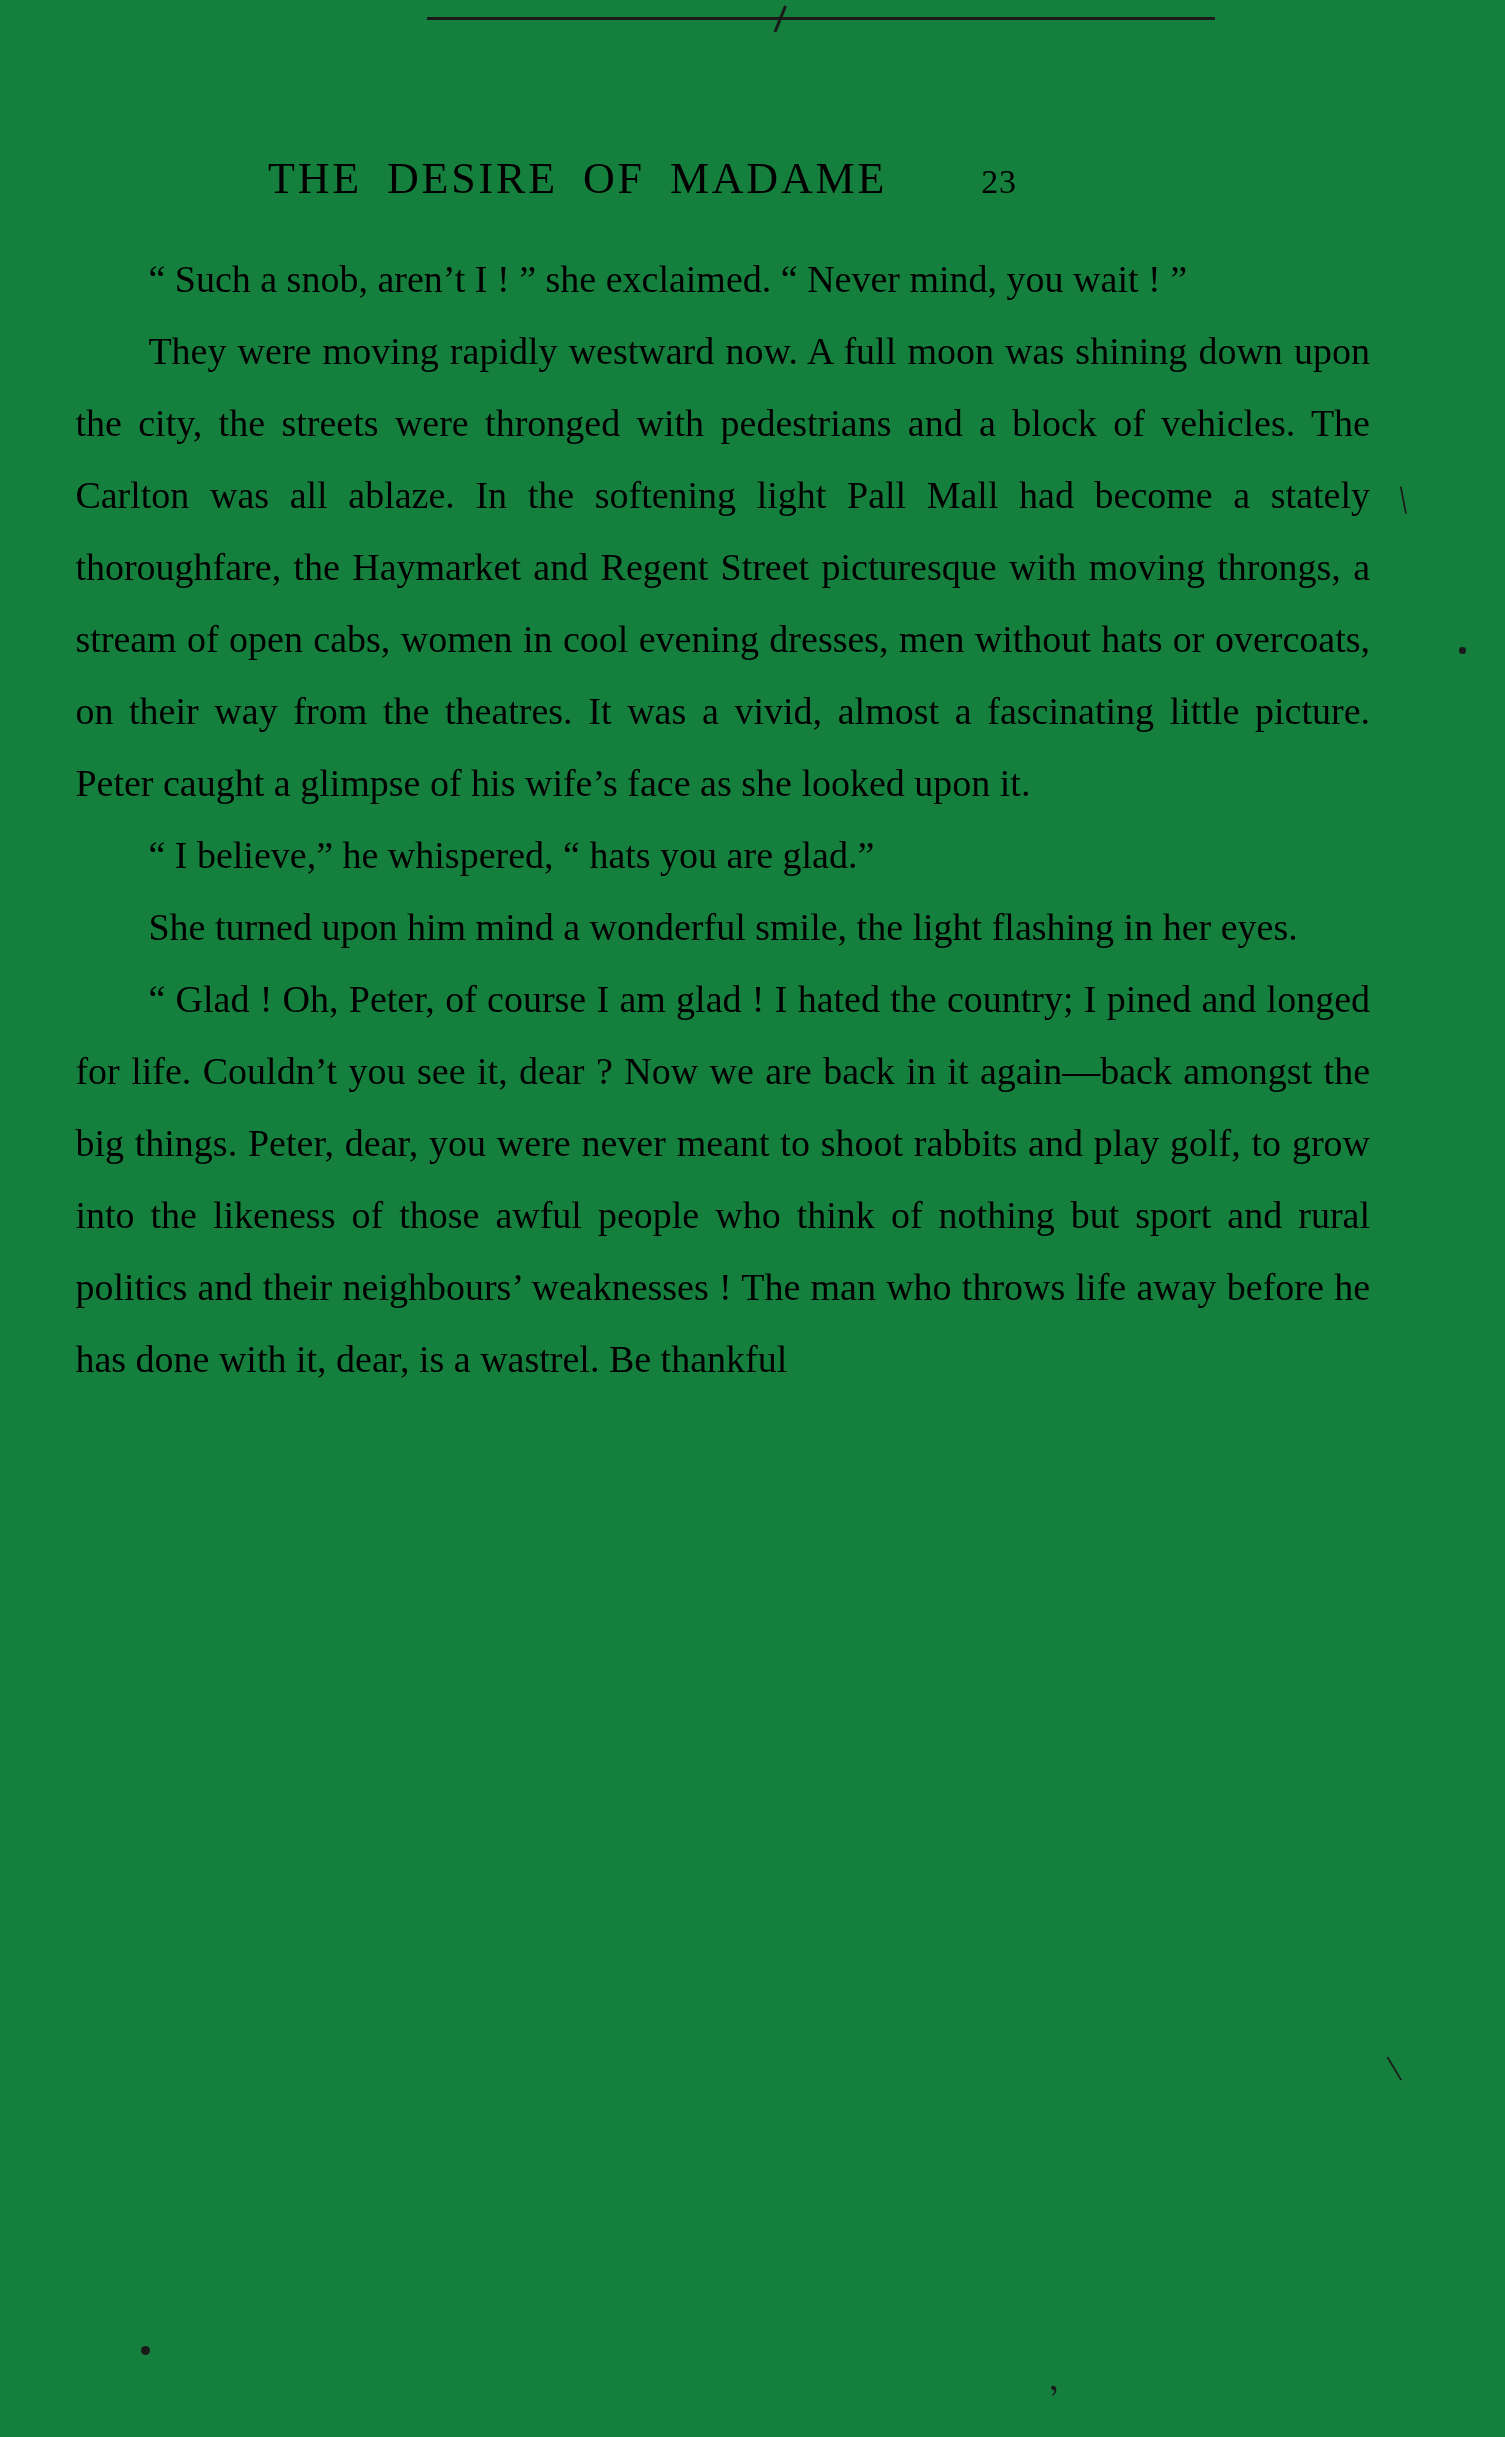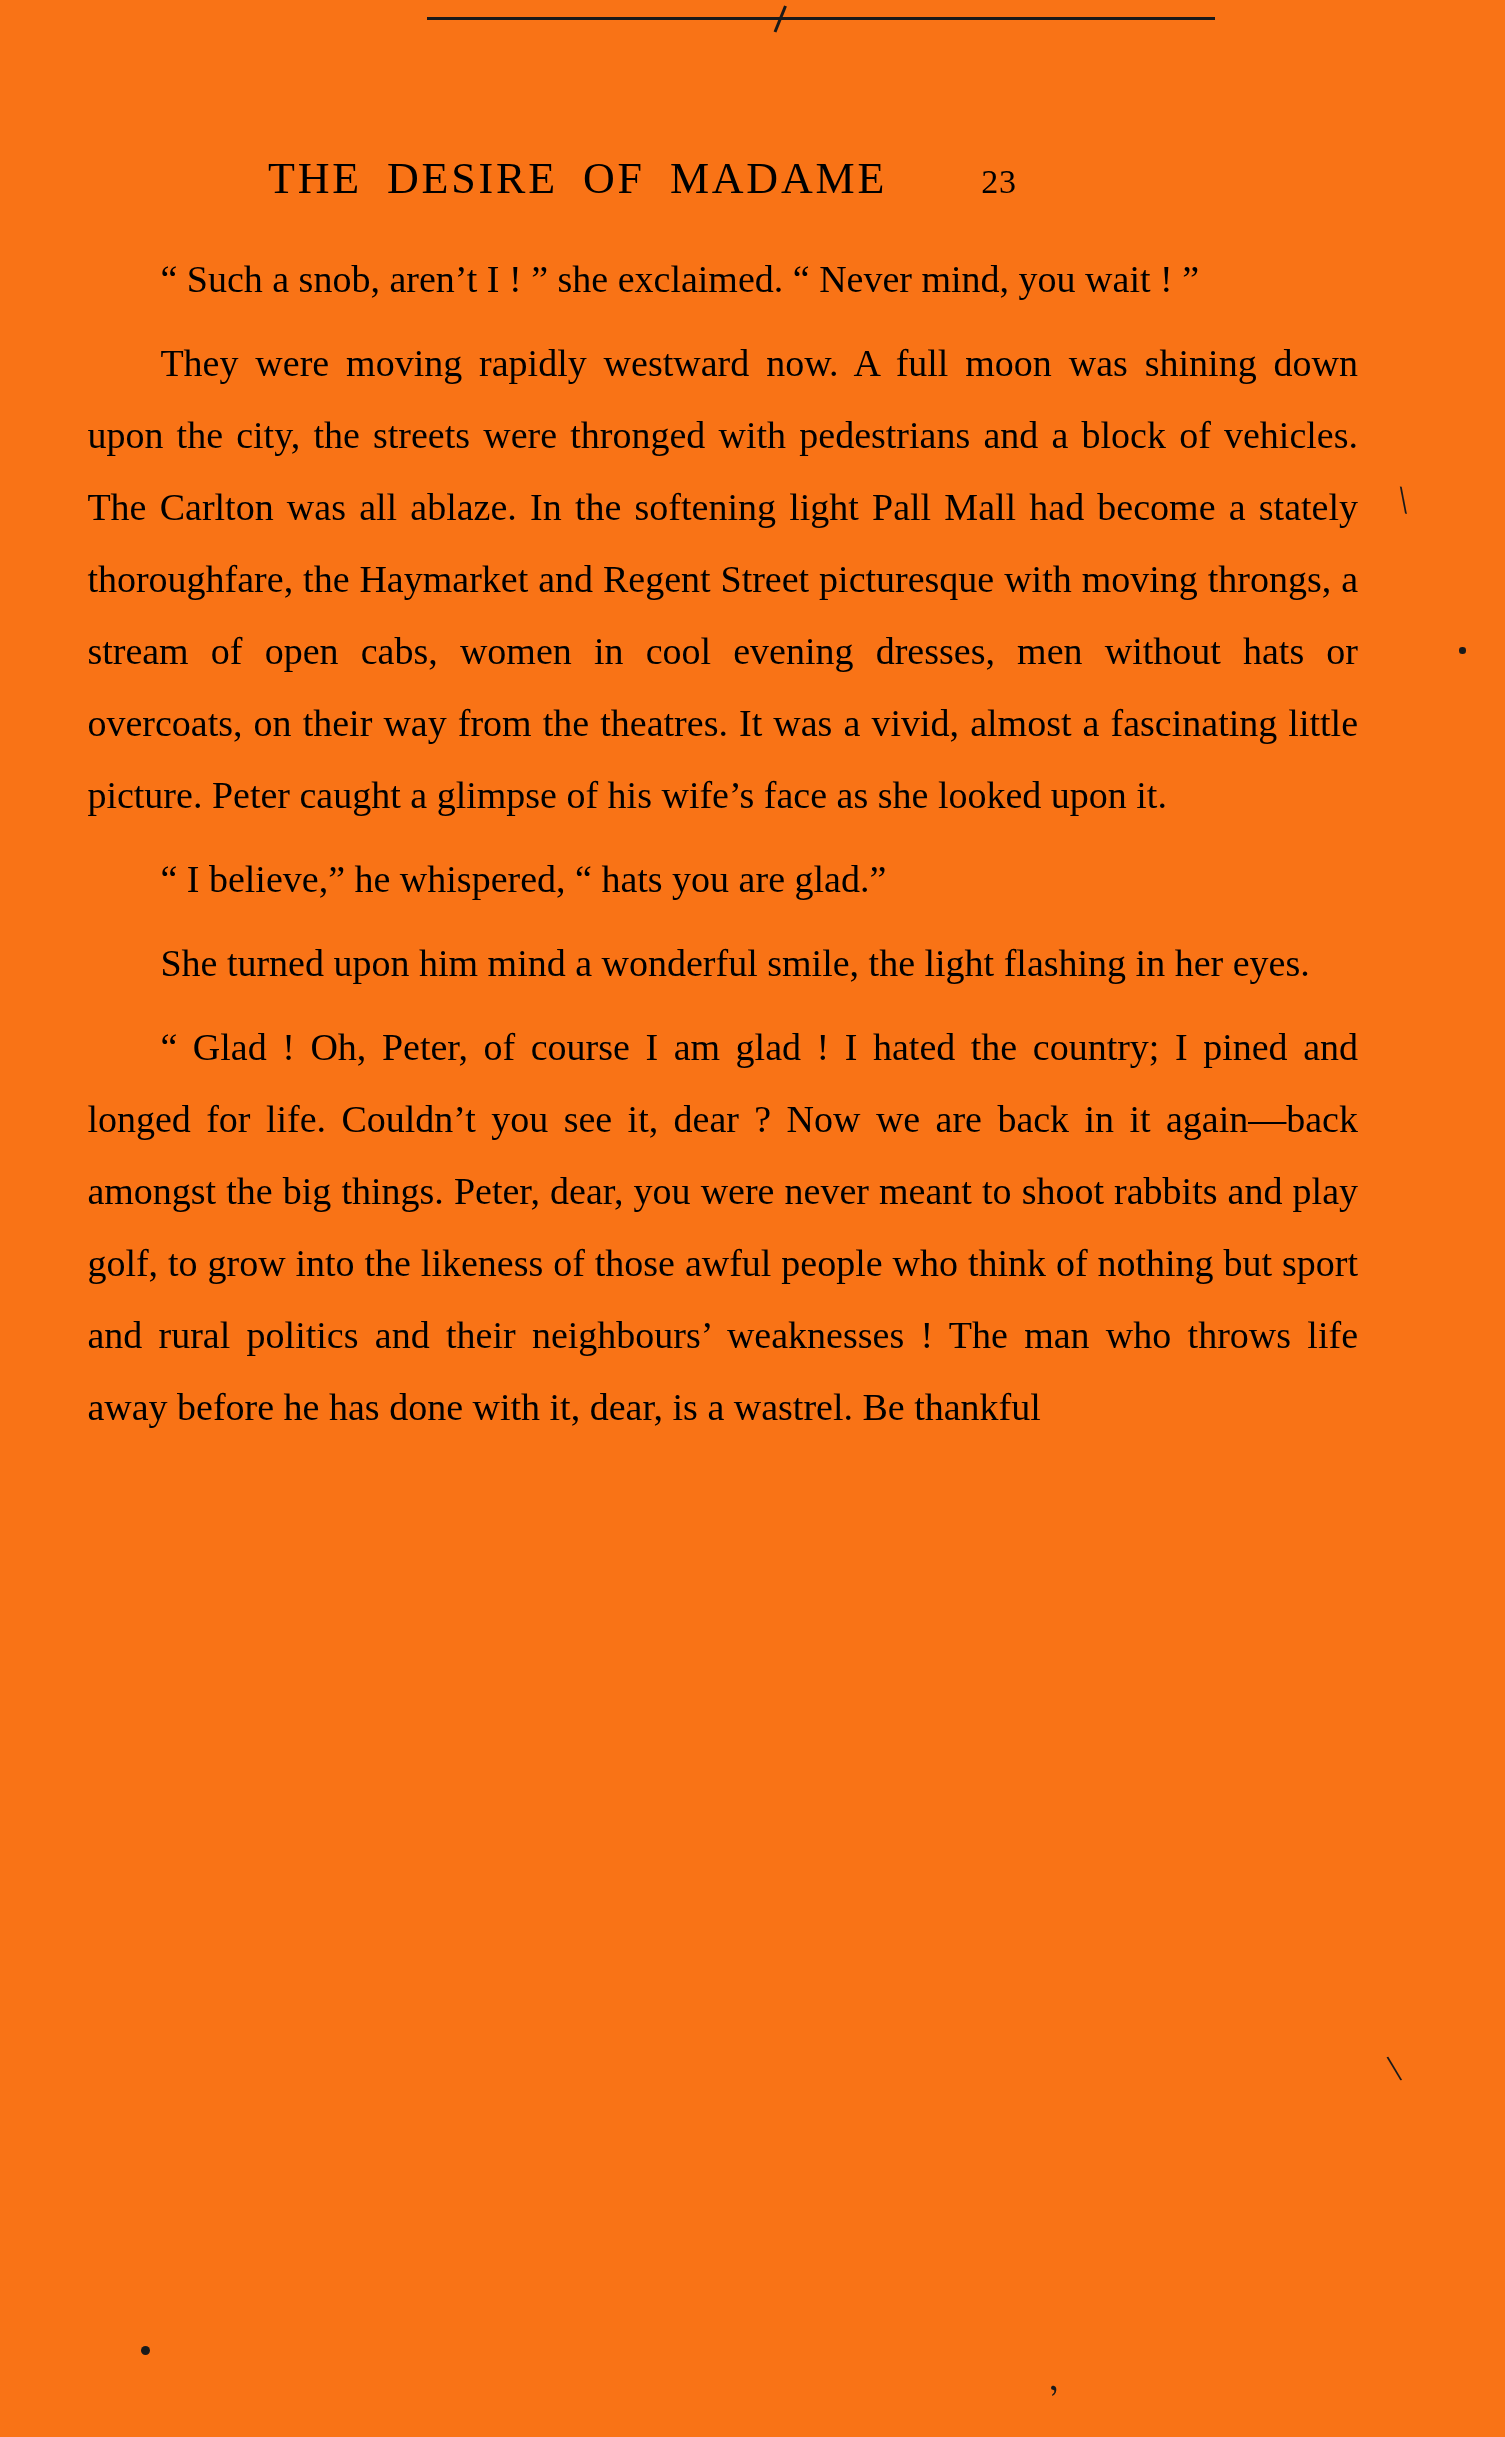--- a/index.html
+++ b/index.html
@@ -14,21 +14,21 @@
     font-family: "Liberation Serif", serif;
     color: #000000;
     overflow: hidden;
   }
 
   .page {
     position: absolute;
     left: 0; top: 0;
     width: 1505px;
     height: 2438px;
-    background: #f97316;
+    background: #15803d;
   }
 
   
   .scan-top-line {
     position: absolute;
     left: 427px;
     top: 17px;
     width: 788px;
     height: 2.8px;
     background: #1a1a1a;
@@ -73,21 +73,21 @@
   }
 
   .body-text {
     font-size: 38px;
     line-height: 72px;
     text-align: justify;
     padding: 0 38px 0 9.4px;
   }
 
   p.para {
-    margin: 12px;
+    margin: 0;
     text-indent: 73px;
     text-align: justify;
     text-justify: inter-word;
   }
 
   
   .artifact {
     position: absolute;
     color: #1a1a1a;
     font-family: "Liberation Serif", serif;

